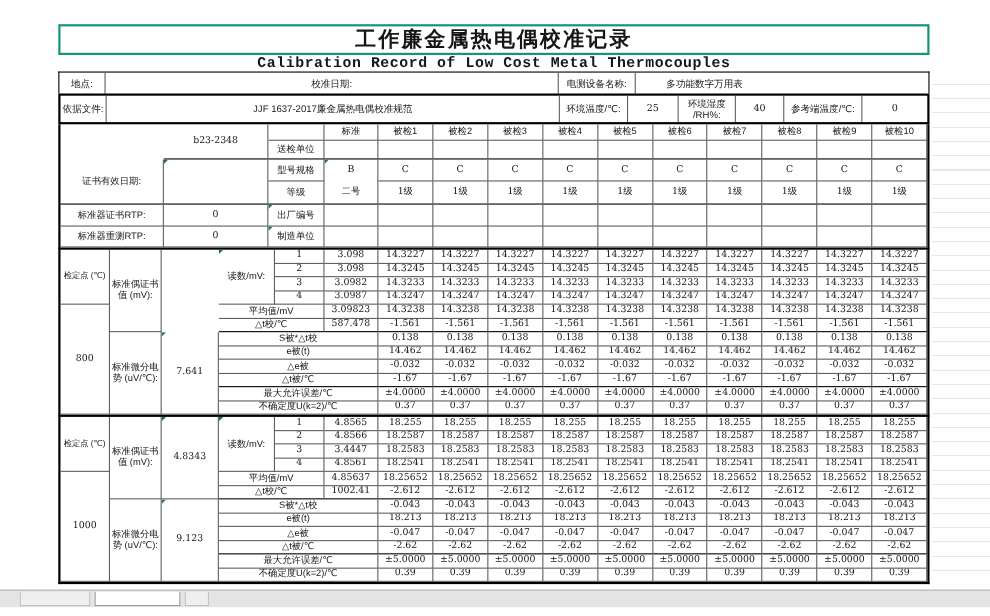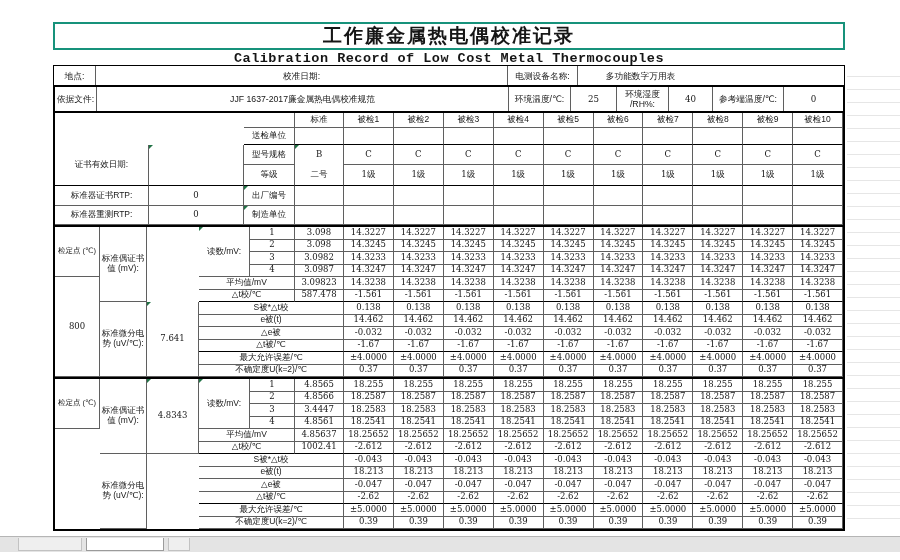--- a/index.html
+++ b/index.html
@@ -90,20 +90,21 @@
   <div class="cell lbl">JJF 1637-2017廉金属热电偶校准规范</div>
   <div class="cell lbl">环境温度/℃:</div>
   <div class="cell val">25</div>
   <div class="cell lbl">环境湿度 /RH%:</div>
   <div class="cell val">40</div>
   <div class="cell lbl">参考端温度/℃:</div>
   <div class="cell val">0</div>
 </div>
 
 <div class="band grid header-block">
+    <div class="cell val bb2" style="grid-area: 1 / 2 / 3;">b23-2348</div>
     <div class="cell" style="grid-area: 1 / 3;"></div>
     <div class="cell lbl bb2" style="grid-area: 2 / 3;">送检单位</div>
     <div class="cell hdr" style="grid-area: 1 / 4;">标准</div>
     <div class="cell hdr" style="grid-area: 1 / 5;">被检1</div>
     <div class="cell hdr" style="grid-area: 1 / 6;">被检2</div>
     <div class="cell hdr" style="grid-area: 1 / 7;">被检3</div>
     <div class="cell hdr" style="grid-area: 1 / 8;">被检4</div>
     <div class="cell hdr" style="grid-area: 1 / 9;">被检5</div>
     <div class="cell hdr" style="grid-area: 1 / 10;">被检6</div>
     <div class="cell hdr" style="grid-area: 1 / 11;">被检7</div>
@@ -320,23 +321,25 @@
     <div class="cell val" style="grid-area: 12 / 10;">0.37</div>
     <div class="cell val" style="grid-area: 12 / 11;">0.37</div>
     <div class="cell val" style="grid-area: 12 / 12;">0.37</div>
     <div class="cell val" style="grid-area: 12 / 13;">0.37</div>
     <div class="cell val" style="grid-area: 12 / 14;">0.37</div>
     <div class="cell val" style="grid-area: 12 / 15;">0.37</div>
     <div class="cell val" style="grid-area: 12 / 16;">0.37</div>
   </div>
 <div class="band grid section sec1000">
     <div class="cell lbl tiny" style="grid-area: 1 / 1 / 5;">检定点 (℃)</div>
+    <div class="cell val" style="grid-area: 5 / 1 / 13;">1000</div>
     <div class="cell lbl" style="grid-area: 1 / 2 / 7;">标准偶证书值 (mV):</div>
     <div class="cell val gt" style="grid-area: 1 / 3 / 7;">4.8343</div>
     <div class="cell lbl" style="grid-area: 7 / 2 / 13;">标准微分电势 (uV/℃):</div>
+    <div class="cell val gt" style="grid-area: 7 / 3 / 13;">9.123</div>
     <div class="cell lbl gt" style="grid-area: 1 / 4 / 5;">读数/mV:</div>
     <div class="cell val" style="grid-area: 1 / 5;">1</div>
     <div class="cell val" style="grid-area: 1 / 6;">4.8565</div>
     <div class="cell val" style="grid-area: 1 / 7;">18.255</div>
     <div class="cell val" style="grid-area: 1 / 8;">18.255</div>
     <div class="cell val" style="grid-area: 1 / 9;">18.255</div>
     <div class="cell val" style="grid-area: 1 / 10;">18.255</div>
     <div class="cell val" style="grid-area: 1 / 11;">18.255</div>
     <div class="cell val" style="grid-area: 1 / 12;">18.255</div>
     <div class="cell val" style="grid-area: 1 / 13;">18.255</div>

